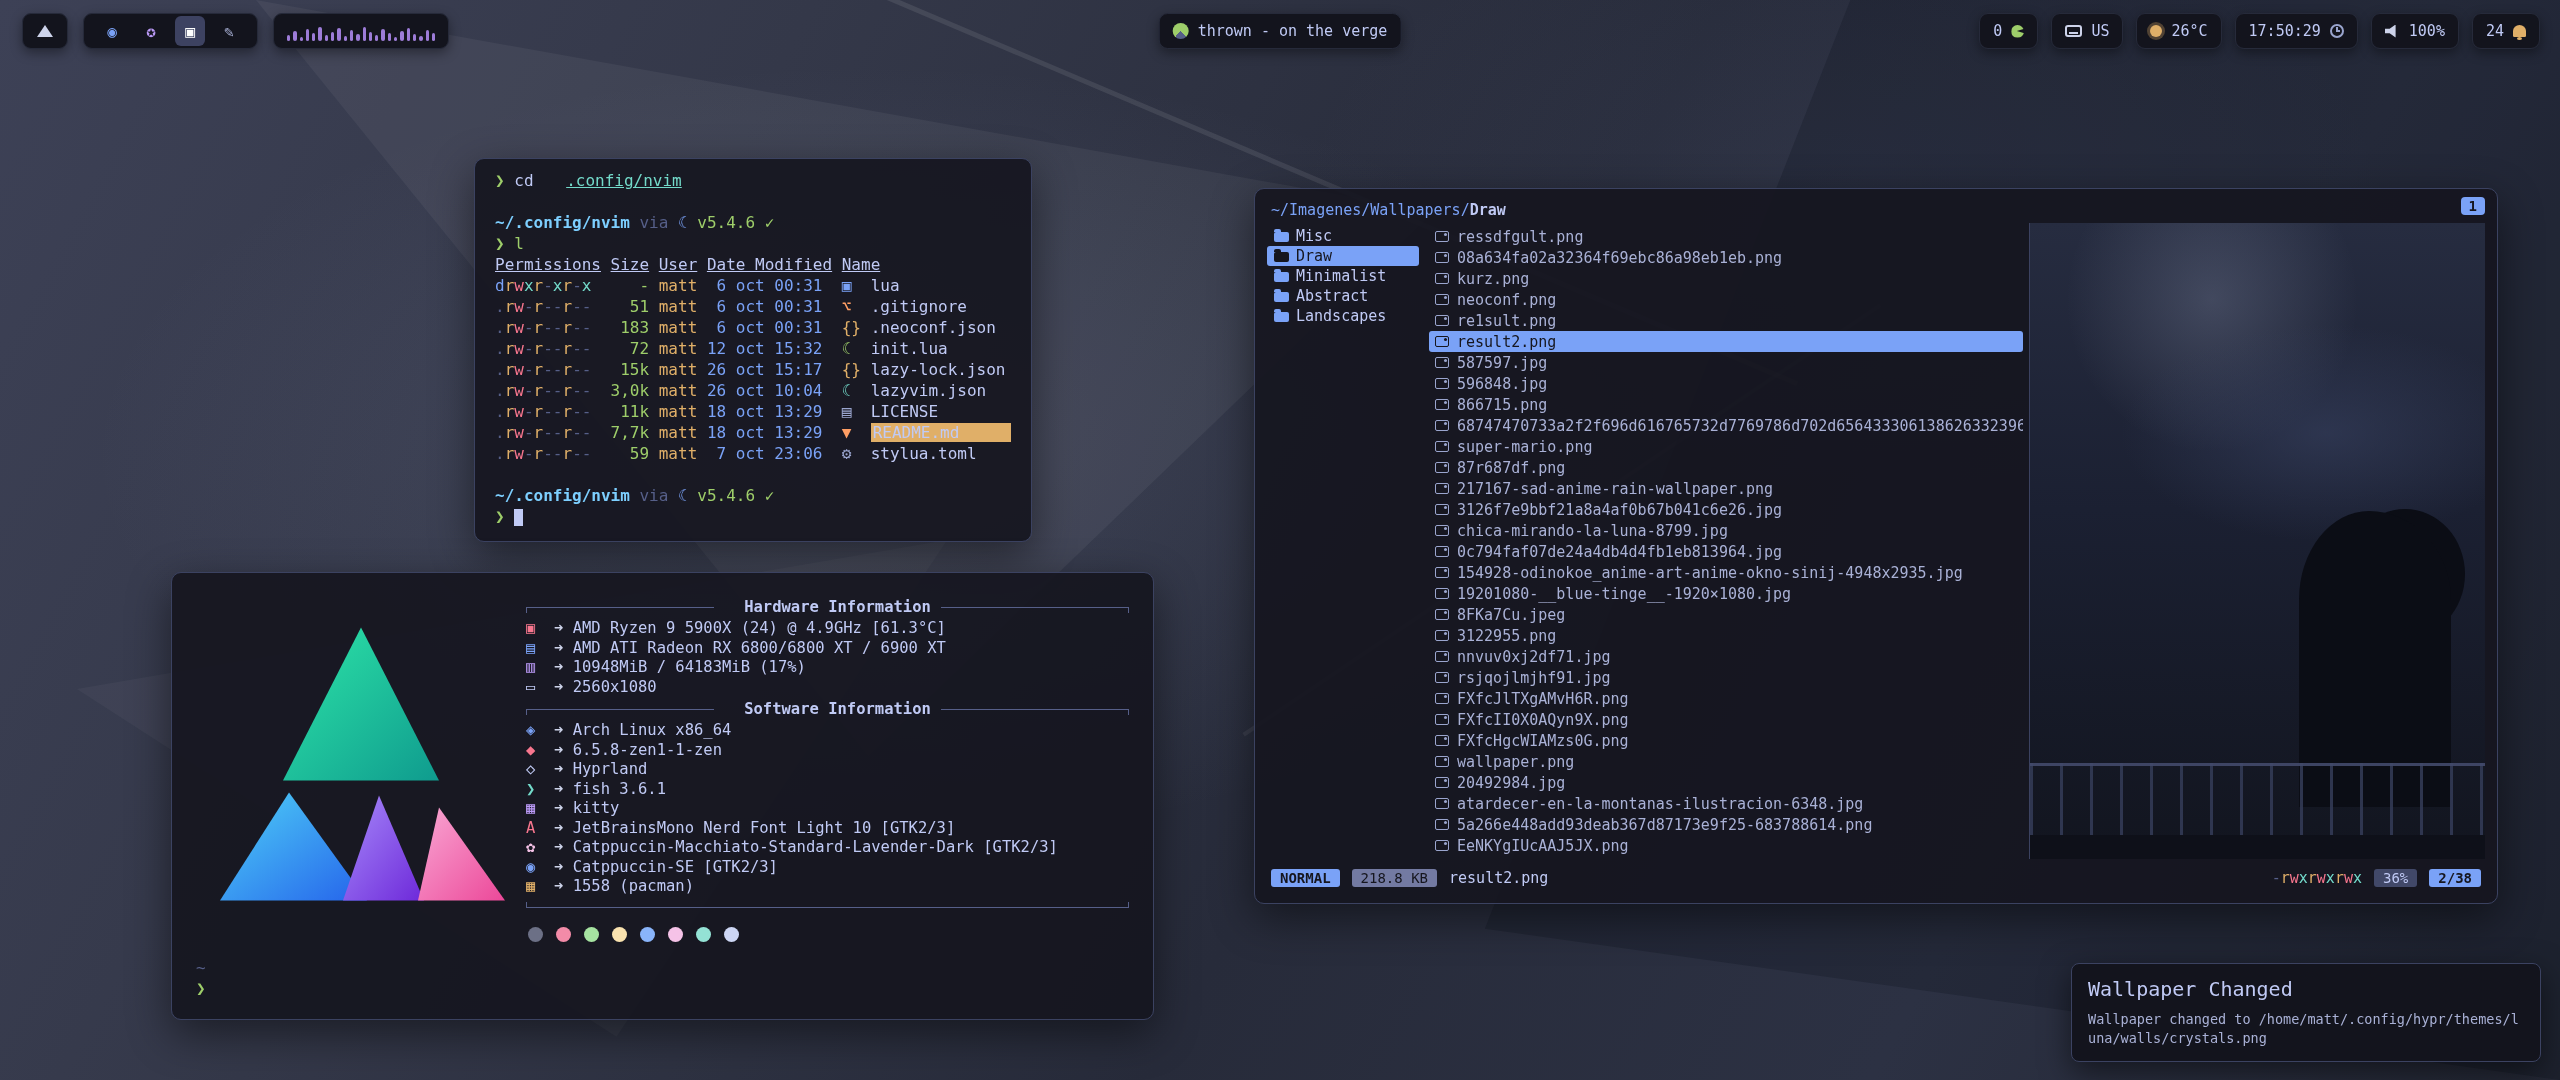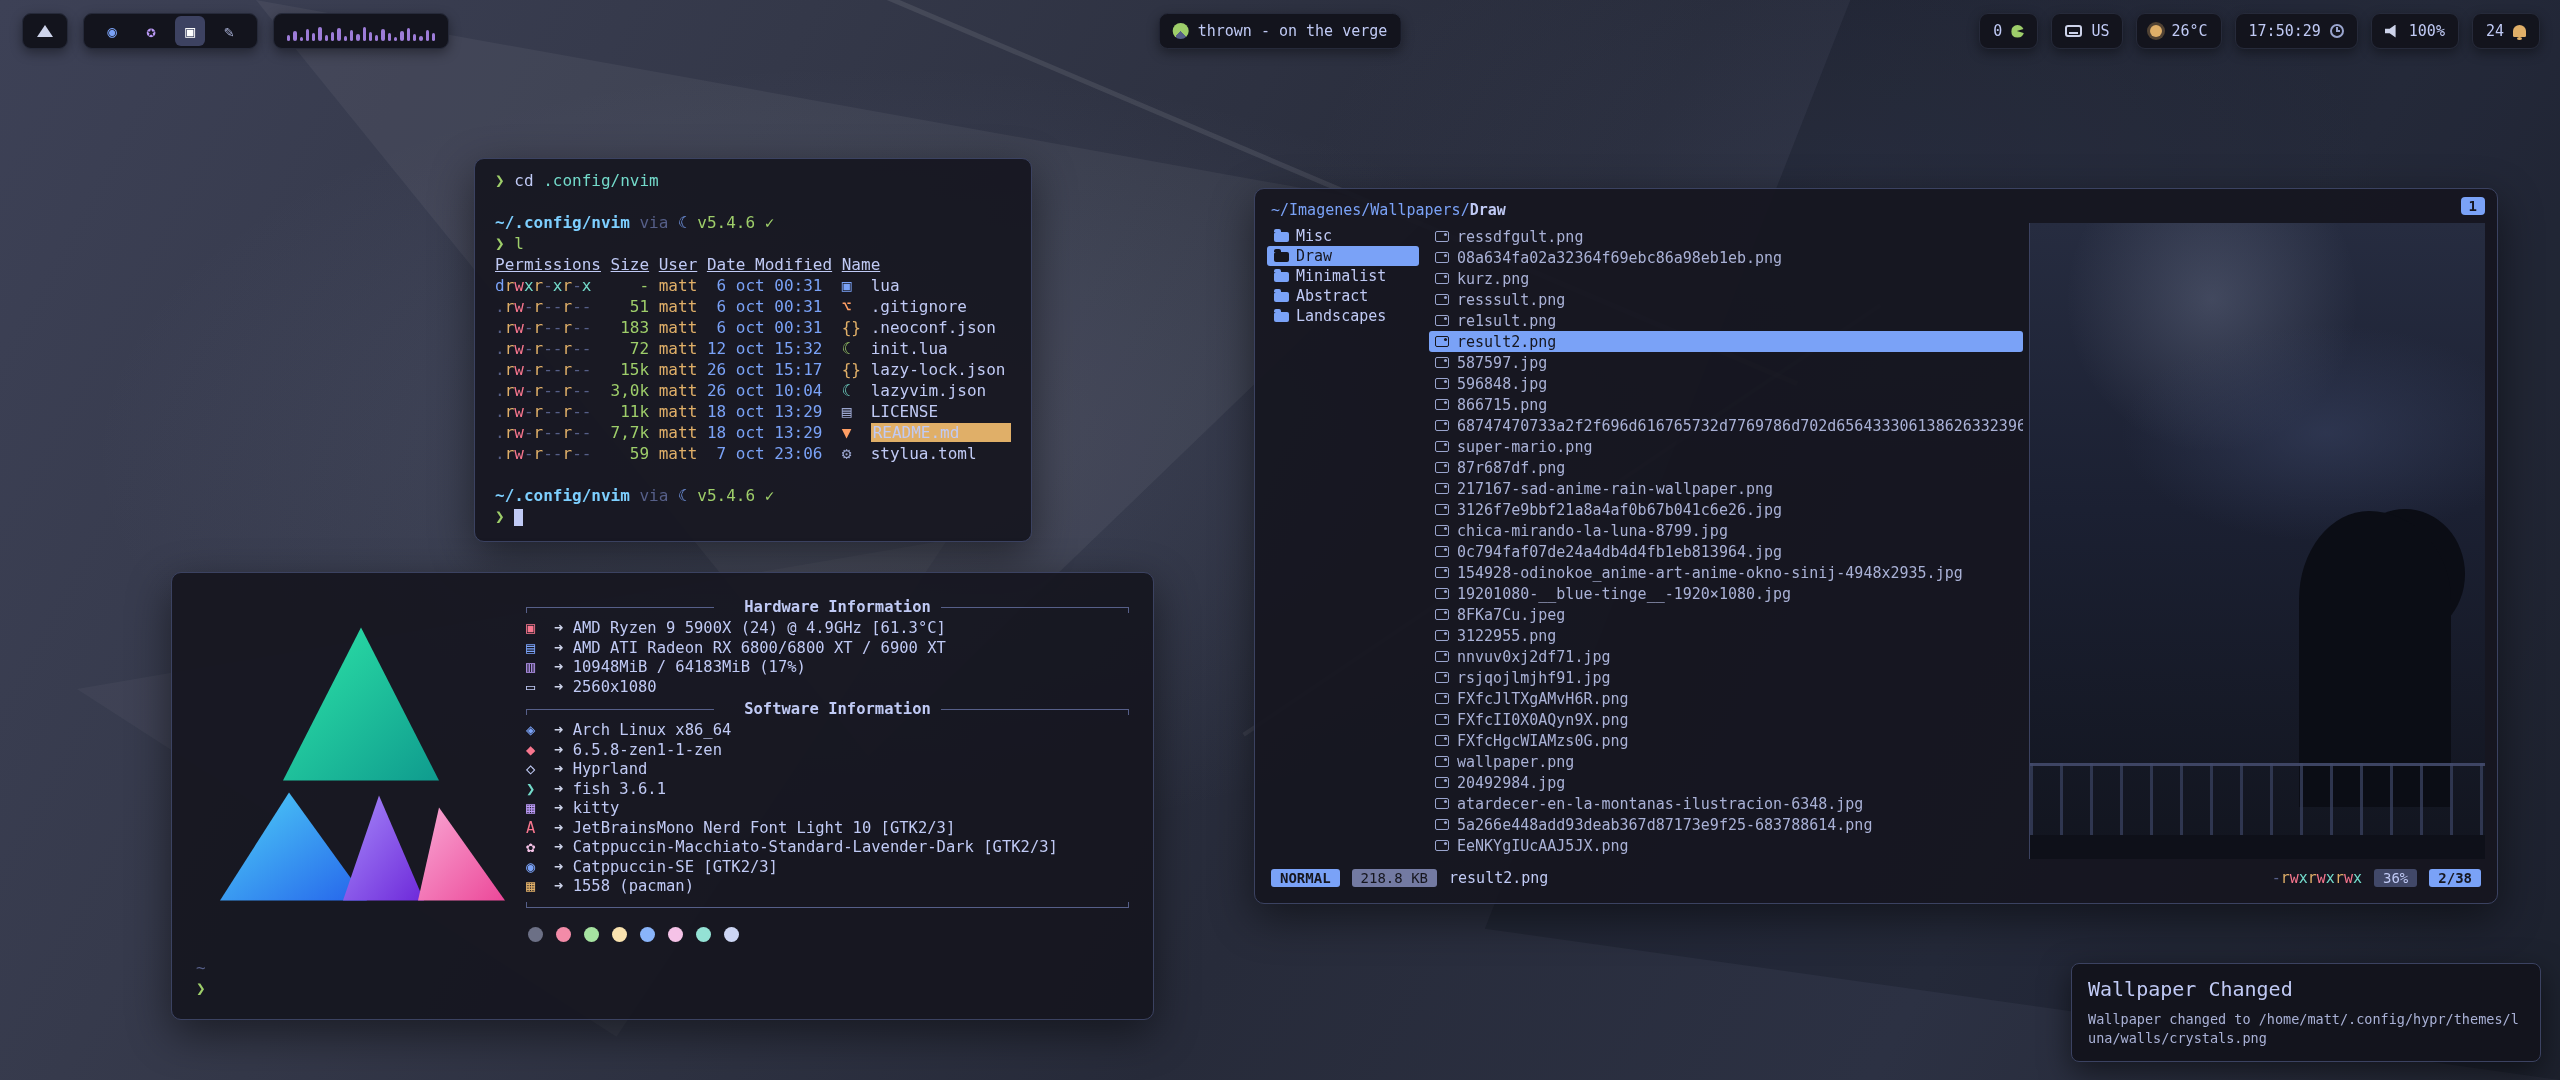--- a/index.html
+++ b/index.html
@@ -62,21 +62,21 @@
 
   
   .term-nvim{left:474px;top:158px;width:558px;height:384px;padding:12px 20px;font-size:16px;}
   .tline{display:flex;align-items:baseline;height:21px;white-space:pre;}
   .blank{height:21px;}
   .mr1{margin-right:1ch;}
   .c-green{color:var(--green);} .c-yellow{color:var(--yellow);} .c-blue{color:var(--blue);}
   .c-red{color:var(--red);} .c-teal{color:var(--teal);}
   .c-dim{color:var(--dim);} .c-orange{color:var(--orange);}
   .c-gray{color:#9aa5ce;} .c-fg{color:var(--fg);}
-  .u-teal{color:var(--teal);}
+  .u-teal{color:var(--teal);text-decoration:underline;margin-left:23px;}
   .prompt-path{color:var(--cyan);font-weight:bold;}
   .hl{background:var(--yellow);color:#16161e;padding:0 2px;}
   .ls-header span{text-decoration:underline;color:var(--fg);}
   .lsrow,.ls-header{display:flex;height:21px;align-items:baseline;white-space:pre;}
   .col-perm{width:11ch;}
   .col-size{width:5ch;text-align:right;margin-right:1ch;}
   .col-user{width:4ch;margin-right:1ch;}
   .col-date{width:13ch;margin-right:1ch;}
   .col-icon{width:3ch;}
   .col-name{flex:1;color:var(--fg);}
@@ -565,21 +565,21 @@
           <span>08a634fa02a32364f69ebc86a98eb1eb.png</span>
         </div>
 
         <div class="file-row">
           <span class="ico-img"></span>
           <span>kurz.png</span>
         </div>
 
         <div class="file-row">
           <span class="ico-img"></span>
-          <span>resssult.png</span>
+          <span>neoconf.png</span>
         </div>
 
         <div class="file-row">
           <span class="ico-img"></span>
           <span>re1sult.png</span>
         </div>
 
         <div class="file-row selected">
           <span class="ico-img"></span>
           <span>result2.png</span>

